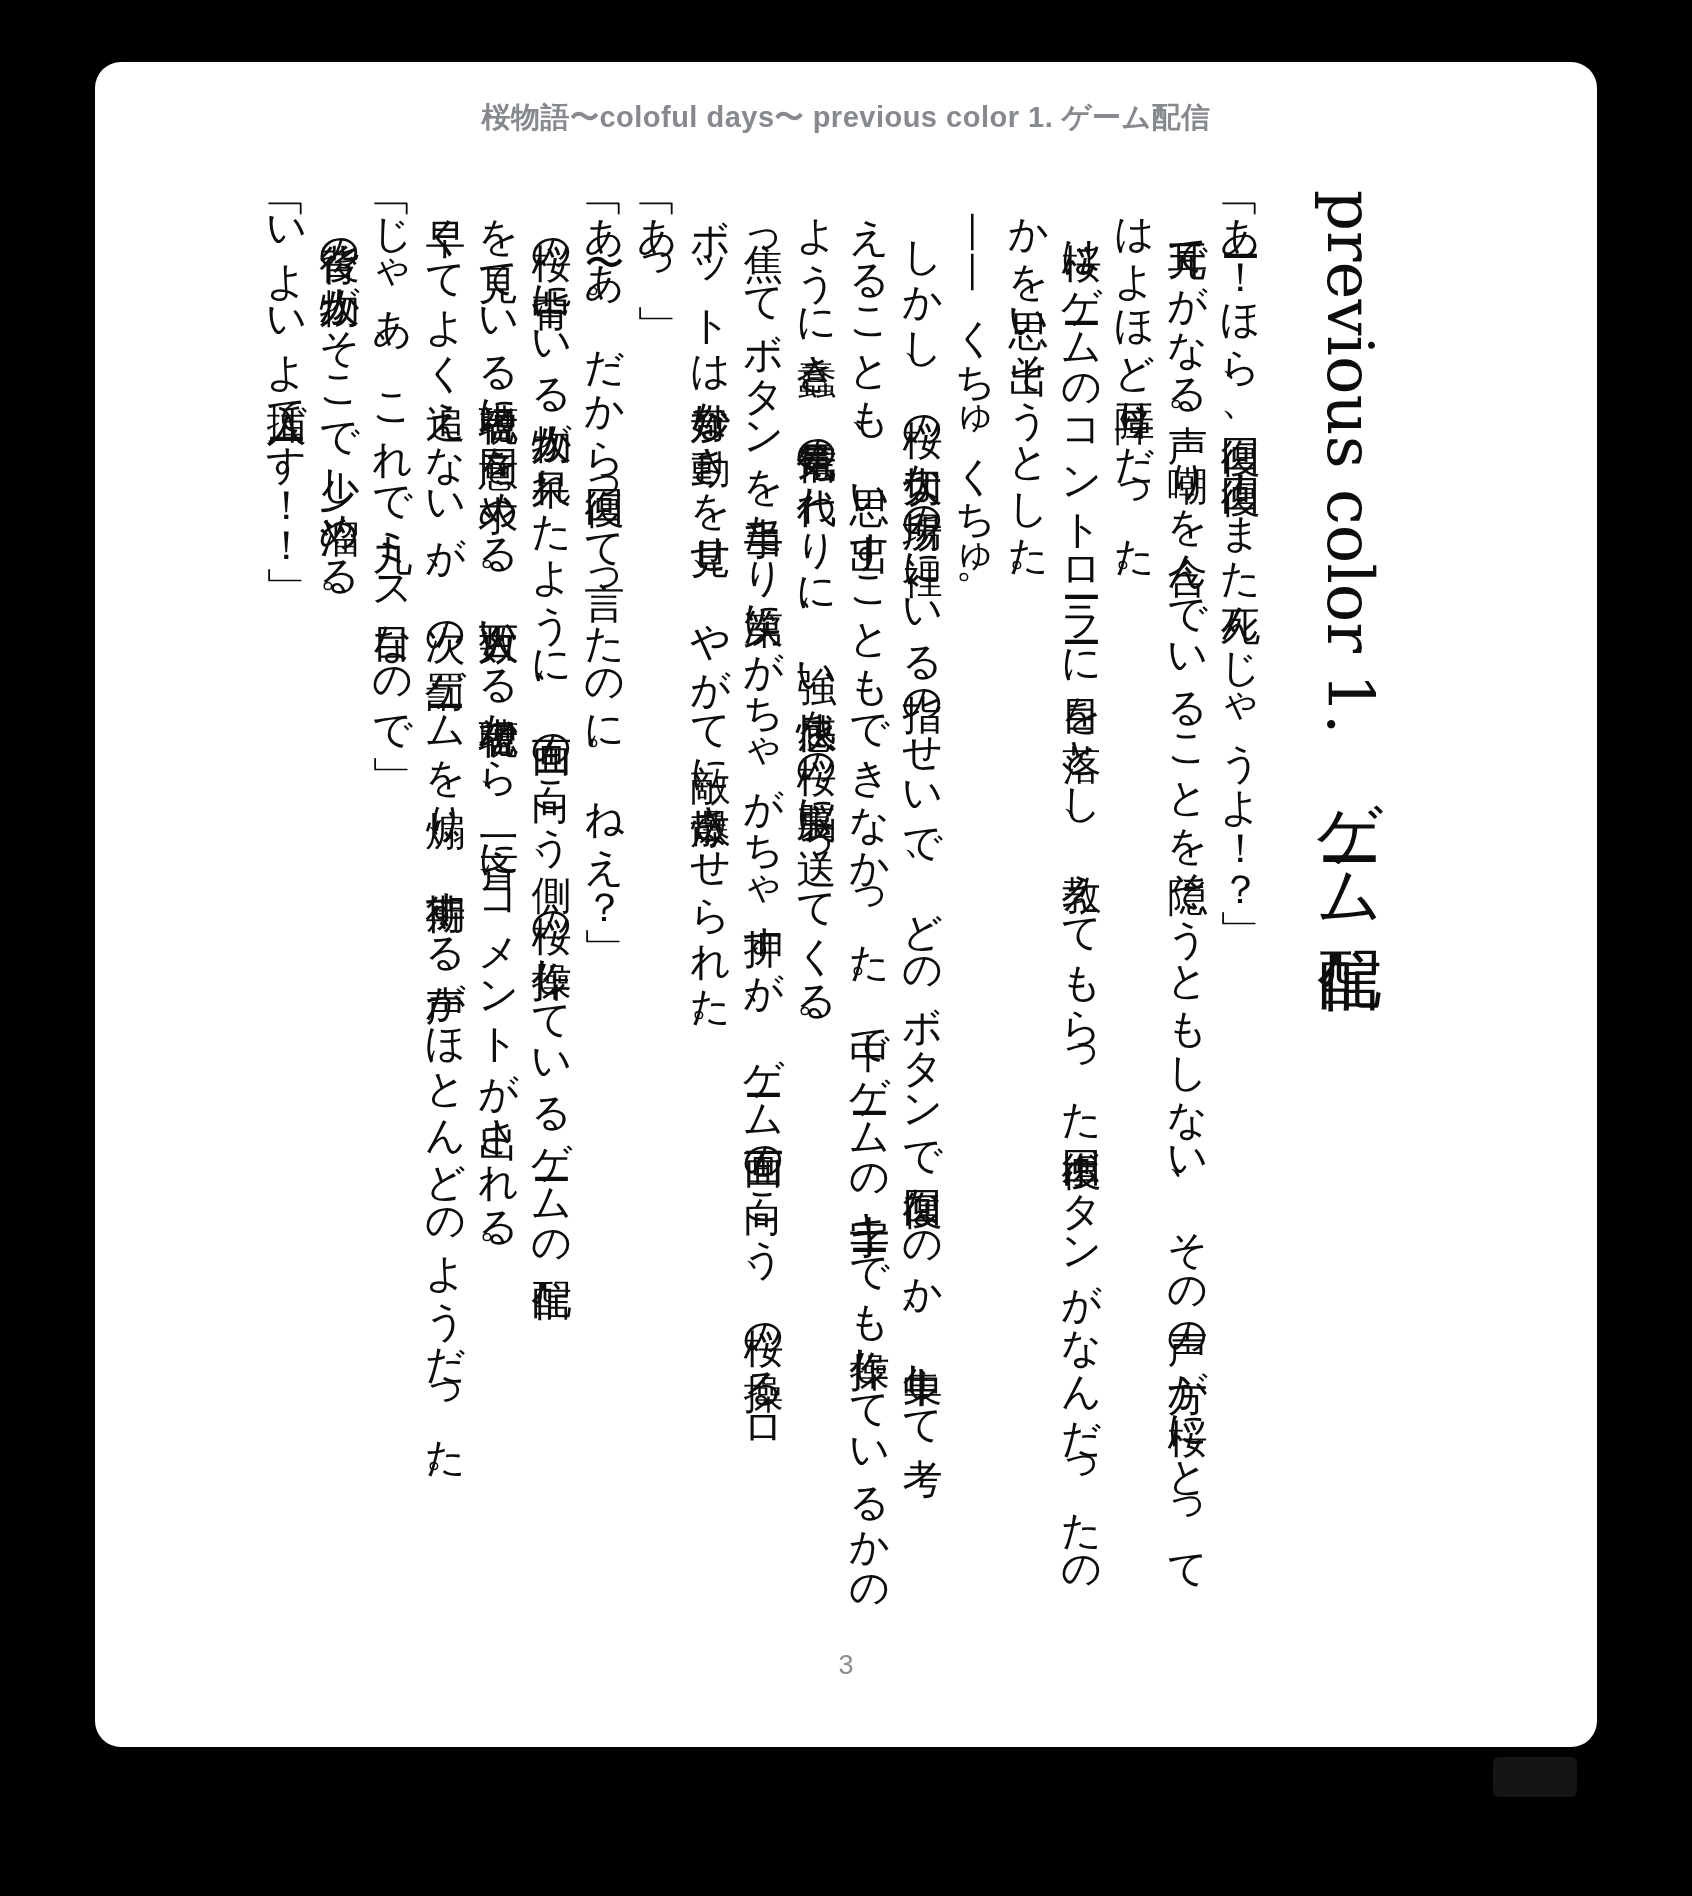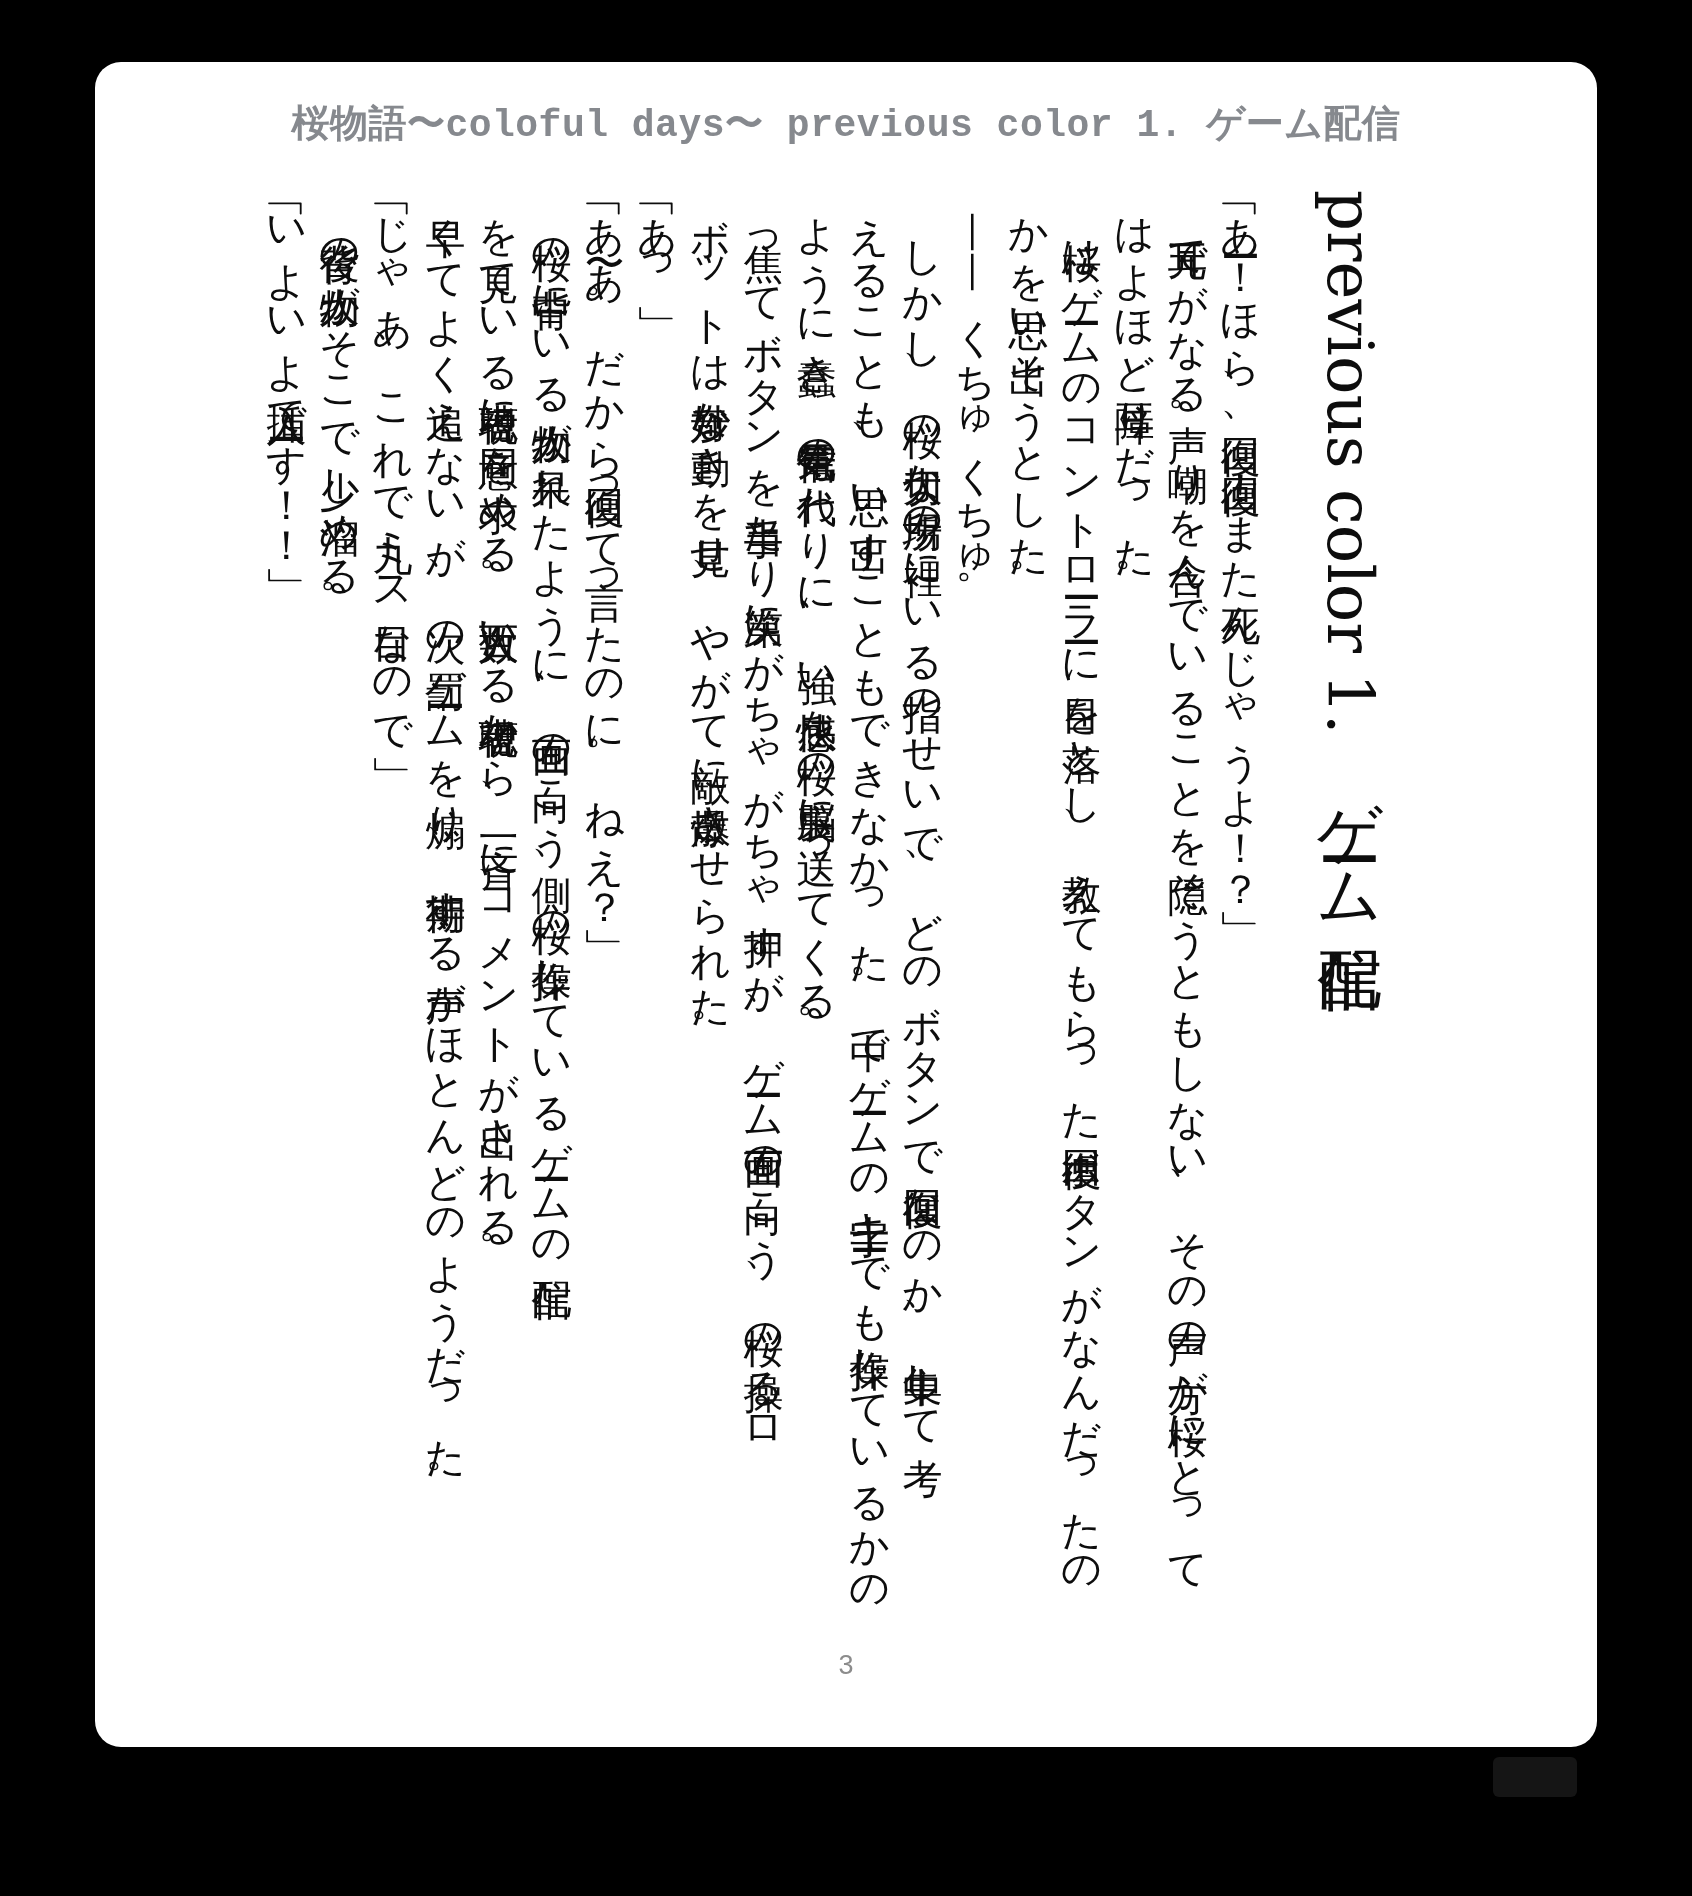--- a/index.html
+++ b/index.html
@@ -23,23 +23,23 @@
     position:absolute;
     left:95px;top:62px;
     width:1502px;height:1685px;
     background:var(--page-bg);
     border-radius:26px;
   }
   .page-header{
     position:absolute;
     top:36px;left:0;width:100%;
     text-align:center;
-    font-family:Liberation Mono, monospace;
+    font-family:Liberation Sans, sans-serif;
     font-weight:bold;
-    font-size:38px;
+    font-size:29px;
     letter-spacing:0.5px;
     color:var(--header-text);
   }
   .vtext{
     position:absolute;
     top:128px;right:202px;
     height:1240px;
     writing-mode:vertical-rl;
     text-orientation:mixed;
     font-family:"DejaVu Serif","Liberation Serif",serif;

